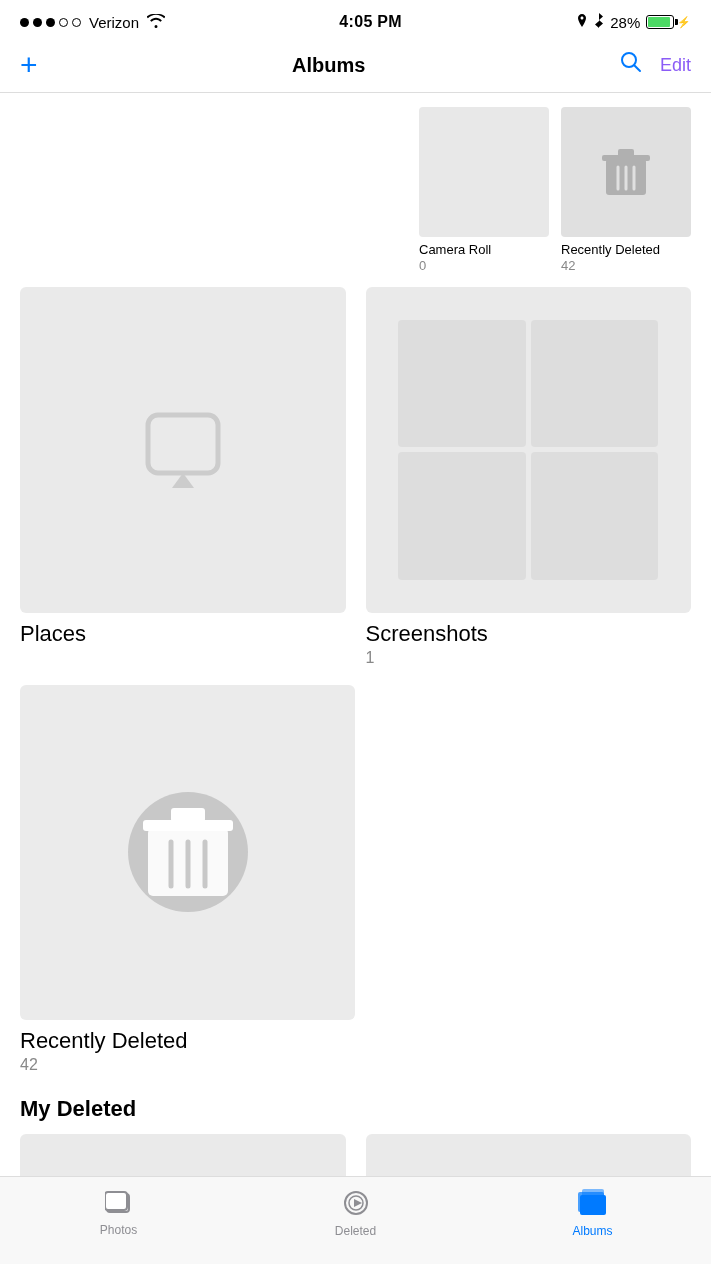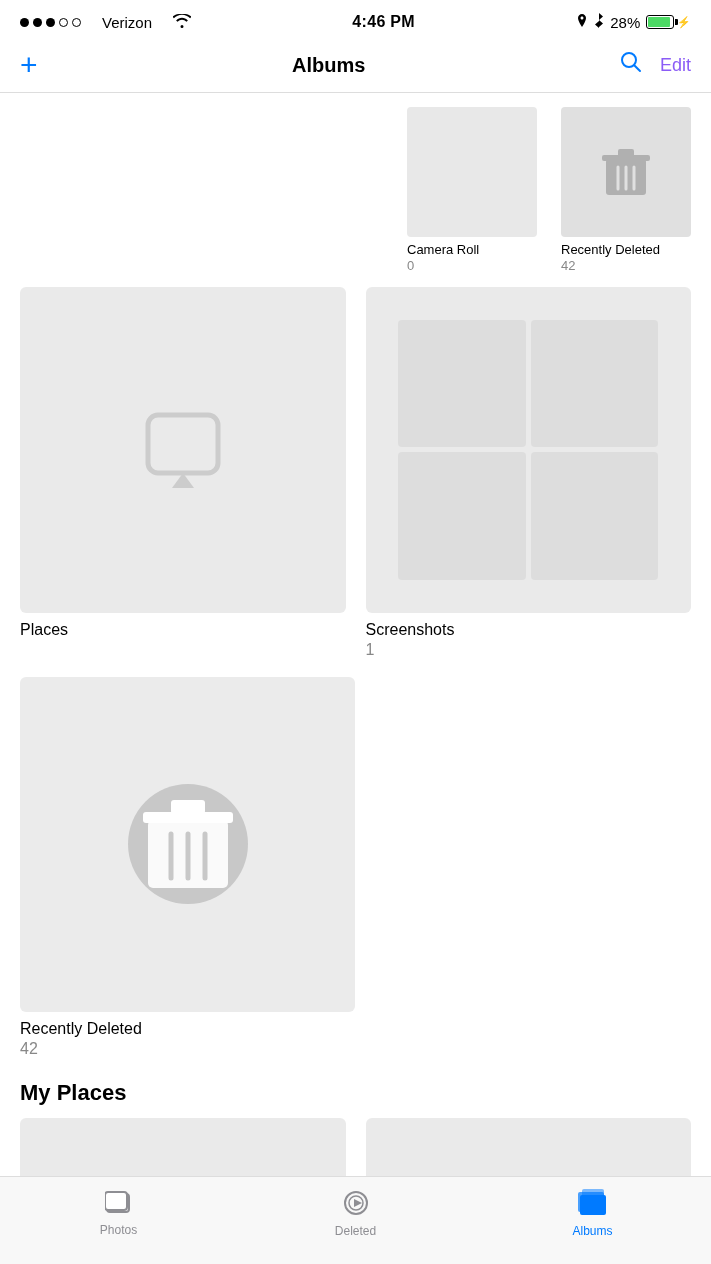--- a/index.html
+++ b/index.html
@@ -18,21 +18,21 @@
       display: flex;
       justify-content: space-between;
       align-items: center;
       padding: 8px 20px;
       height: 44px;
       background: #fff;
     }
     .status-left {
       display: flex;
       align-items: center;
-      gap: 21px;
+      gap: 8px;
     }
     .signal-dots {
       display: flex;
       gap: 4px;
     }
     .dot {
       width: 9px;
       height: 9px;
       border-radius: 50%;
     }
@@ -133,21 +133,21 @@
     .content {
       padding: 0;
       background: #fff;
     }
 
     
     .top-albums-section {
       display: flex;
       justify-content: flex-end;
       padding: 14px 20px 0 20px;
-      gap: 24px;
+      gap: 12px;
       align-items: center;
     }
     .album-thumb-small {
       width: 130px;
     }
     .thumb-img-small {
       width: 130px;
       height: 130px;
       background: #e8e8e8;
       border-radius: 4px;
@@ -191,21 +191,21 @@
       background: #eaeaea;
       border-radius: 6px;
       display: flex;
       align-items: center;
       justify-content: center;
       position: relative;
       overflow: hidden;
     }
 
     .album-name-large {
-      font-size: 16px;
+      font-size: 22px;
       color: #000;
       margin-top: 8px;
       font-weight: 400;
     }
     .album-count-large {
       font-size: 16px;
       color: #888;
       margin-top: 2px;
     }
     .trash-circle {
@@ -290,21 +290,21 @@
     </div>
     <span class="carrier">Verizon</span>
     <span class="wifi-icon">
       <svg width="18" height="14" viewBox="0 0 18 14">
         <path d="M9 11a1.5 1.5 0 110 3 1.5 1.5 0 010-3z" fill="#000"></path>
         <path d="M4.5 7.8C5.9 6.4 7.4 5.7 9 5.7s3.1.7 4.5 2.1l1.4-1.4C13.1 4.6 11.1 3.7 9 3.7s-4.1.9-5.9 2.7l1.4 1.4z" fill="#000"></path>
         <path d="M0.9 4.2C3.1 2 5.9 0.7 9 0.7s5.9 1.3 8.1 3.5l1.4-1.4C16.1 0.6 12.7-0.3 9-0.3S1.9.6-0.5 2.8l1.4 1.4z" fill="#000"></path>
       </svg>
     </span>
   </div>
-  <div class="status-center">4:46 PM</div>
+  <div class="status-center">4:05 PM</div>
   <div class="status-right">
     <span>
       <svg width="12" height="14" viewBox="0 0 12 14">
           <path d="M6 0C3.8 0 2 1.8 2 4c0 3 4 9 4 9s4-6 4-9c0-2.2-1.8-4-4-4zm0 5.5C5.2 5.5 4.5 4.8 4.5 4S5.2 2.5 6 2.5 7.5 3.2 7.5 4 6.8 5.5 6 5.5z" fill="#000"></path>
         </svg>
     </span>
     <span>
       <svg width="10" height="15" viewBox="0 0 10 15">
           <path d="M5 0l4 3.5L5 7V0zm0 15L1 11.5 5 8v7zm0-8l4 3.5L5 14V7z" fill="#000"></path>
         </svg>
@@ -397,21 +397,21 @@
           <line x1="28" y1="40" x2="28" y2="84" stroke="#c8c8c8" stroke-width="5" stroke-linecap="round"></line>
           <line x1="45" y1="40" x2="45" y2="84" stroke="#c8c8c8" stroke-width="5" stroke-linecap="round"></line>
           <line x1="62" y1="40" x2="62" y2="84" stroke="#c8c8c8" stroke-width="5" stroke-linecap="round"></line>
         </svg>
       </div>
     </div>
     <div class="album-name-large">Recently Deleted</div>
     <div class="album-count-large">42</div>
   </div>
 
-  <div class="section-header">My Places</div>
+  <div class="section-header">My Deleted</div>
 
   <div class="my-albums-grid">
     <div class="my-album-thumb my-album-left"></div>
     <div class="my-album-thumb my-album-right"></div>
   </div>
 
 </div>
 
 <div class="tab-bar">
 

